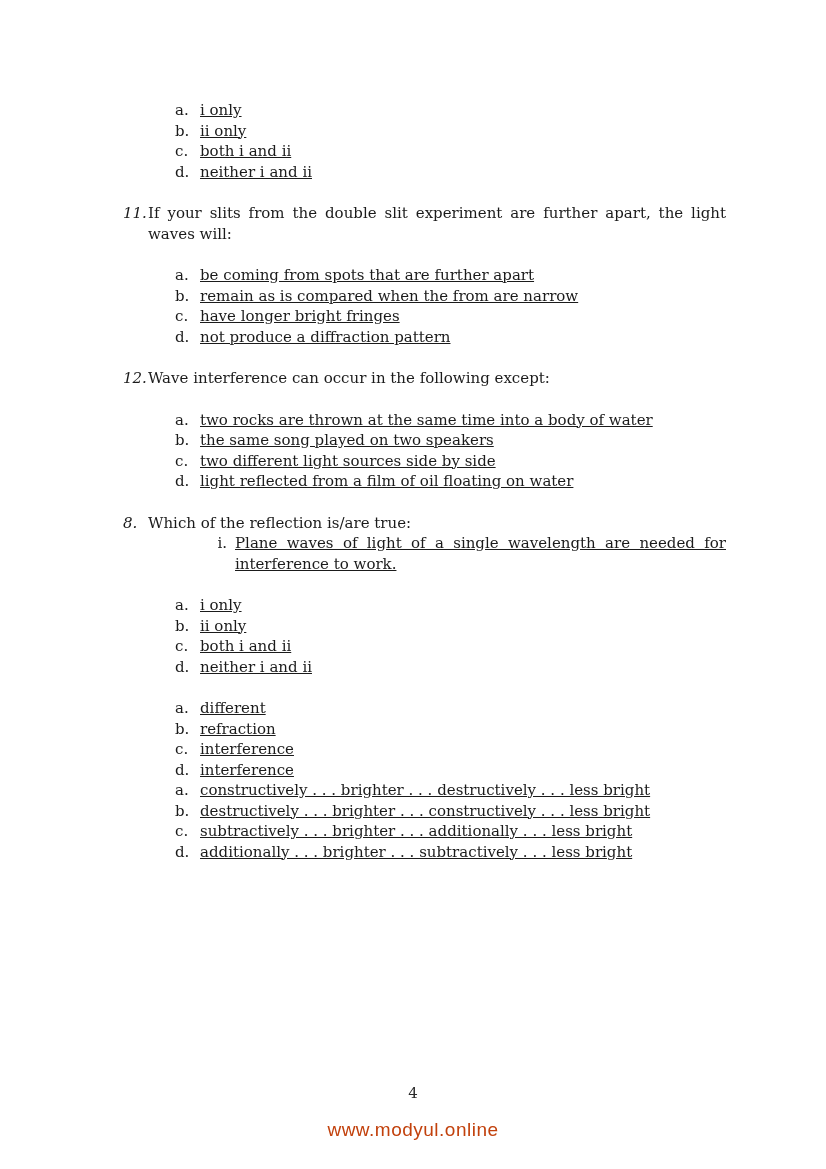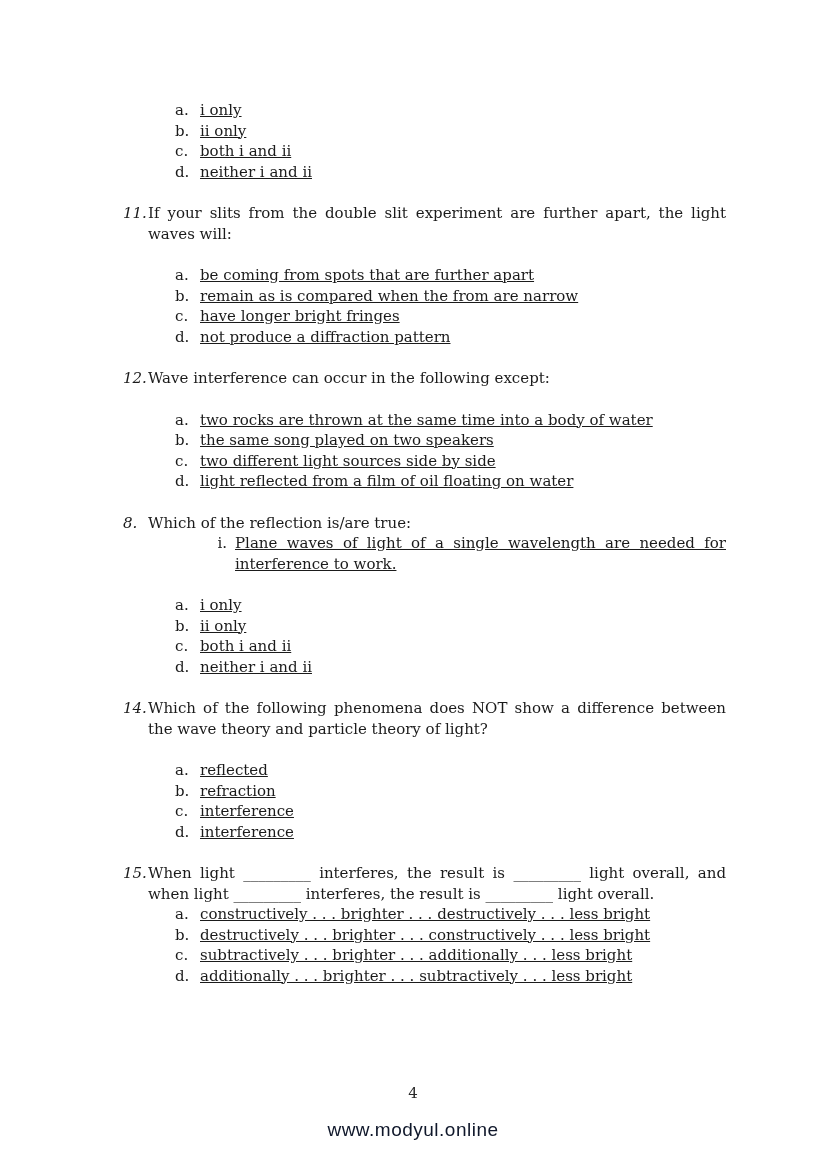--- a/index.html
+++ b/index.html
@@ -48,21 +48,21 @@
   }
   .watermark {
     position: absolute;
     top: 1120px;
     left: 0;
     width: 100%;
     text-align: center;
     font-family: "Liberation Sans", sans-serif;
     font-size: 19px;
     letter-spacing: 0.5px;
-    color: #0f172a;
+    color: #c2410c;
   }
 </style>
 </head>
 <body>
 
 <div class="page">
   <div class="content">
 
     <div class="opts block first">
       <div class="opt-row">
@@ -151,47 +151,39 @@
       <div class="opt-row">
         <span class="opt-letter">c.</span>
         <span class="opt-text">both i and ii</span>
       </div>
       <div class="opt-row">
         <span class="opt-letter">d.</span>
         <span class="opt-text">neither i and ii</span>
       </div>
     </div>
 
-    <div class="q-row block">
-      <span class="q-num">14.</span>
-      <span class="q-text">Which of the following phenomena does NOT show a difference between the wave theory and particle theory of light?</span>
-    </div>
-    <div class="opts block">
-      <div class="opt-row">
-        <span class="opt-letter">a.</span>
-        <span class="opt-text">reflected</span>
+    <div class="opts block">
+      <div class="opt-row">
+        <span class="opt-letter">a.</span>
+        <span class="opt-text">different</span>
       </div>
       <div class="opt-row">
         <span class="opt-letter">b.</span>
         <span class="opt-text">refraction</span>
       </div>
       <div class="opt-row">
         <span class="opt-letter">c.</span>
         <span class="opt-text">interference</span>
       </div>
       <div class="opt-row">
         <span class="opt-letter">d.</span>
         <span class="opt-text">interference</span>
       </div>
     </div>
 
-    <div class="q-row block">
-      <span class="q-num">15.</span>
-      <span class="q-text">When light _________ interferes, the result is _________ light overall, and when light _________ interferes, the result is _________ light overall.</span>
-    </div>
     <div class="opts block attached">
       <div class="opt-row">
         <span class="opt-letter">a.</span>
         <span class="opt-text">constructively . . . brighter . . . destructively . . . less bright</span>
       </div>
       <div class="opt-row">
         <span class="opt-letter">b.</span>
         <span class="opt-text">destructively . . . brighter . . . constructively . . . less bright</span>
       </div>
       <div class="opt-row">

